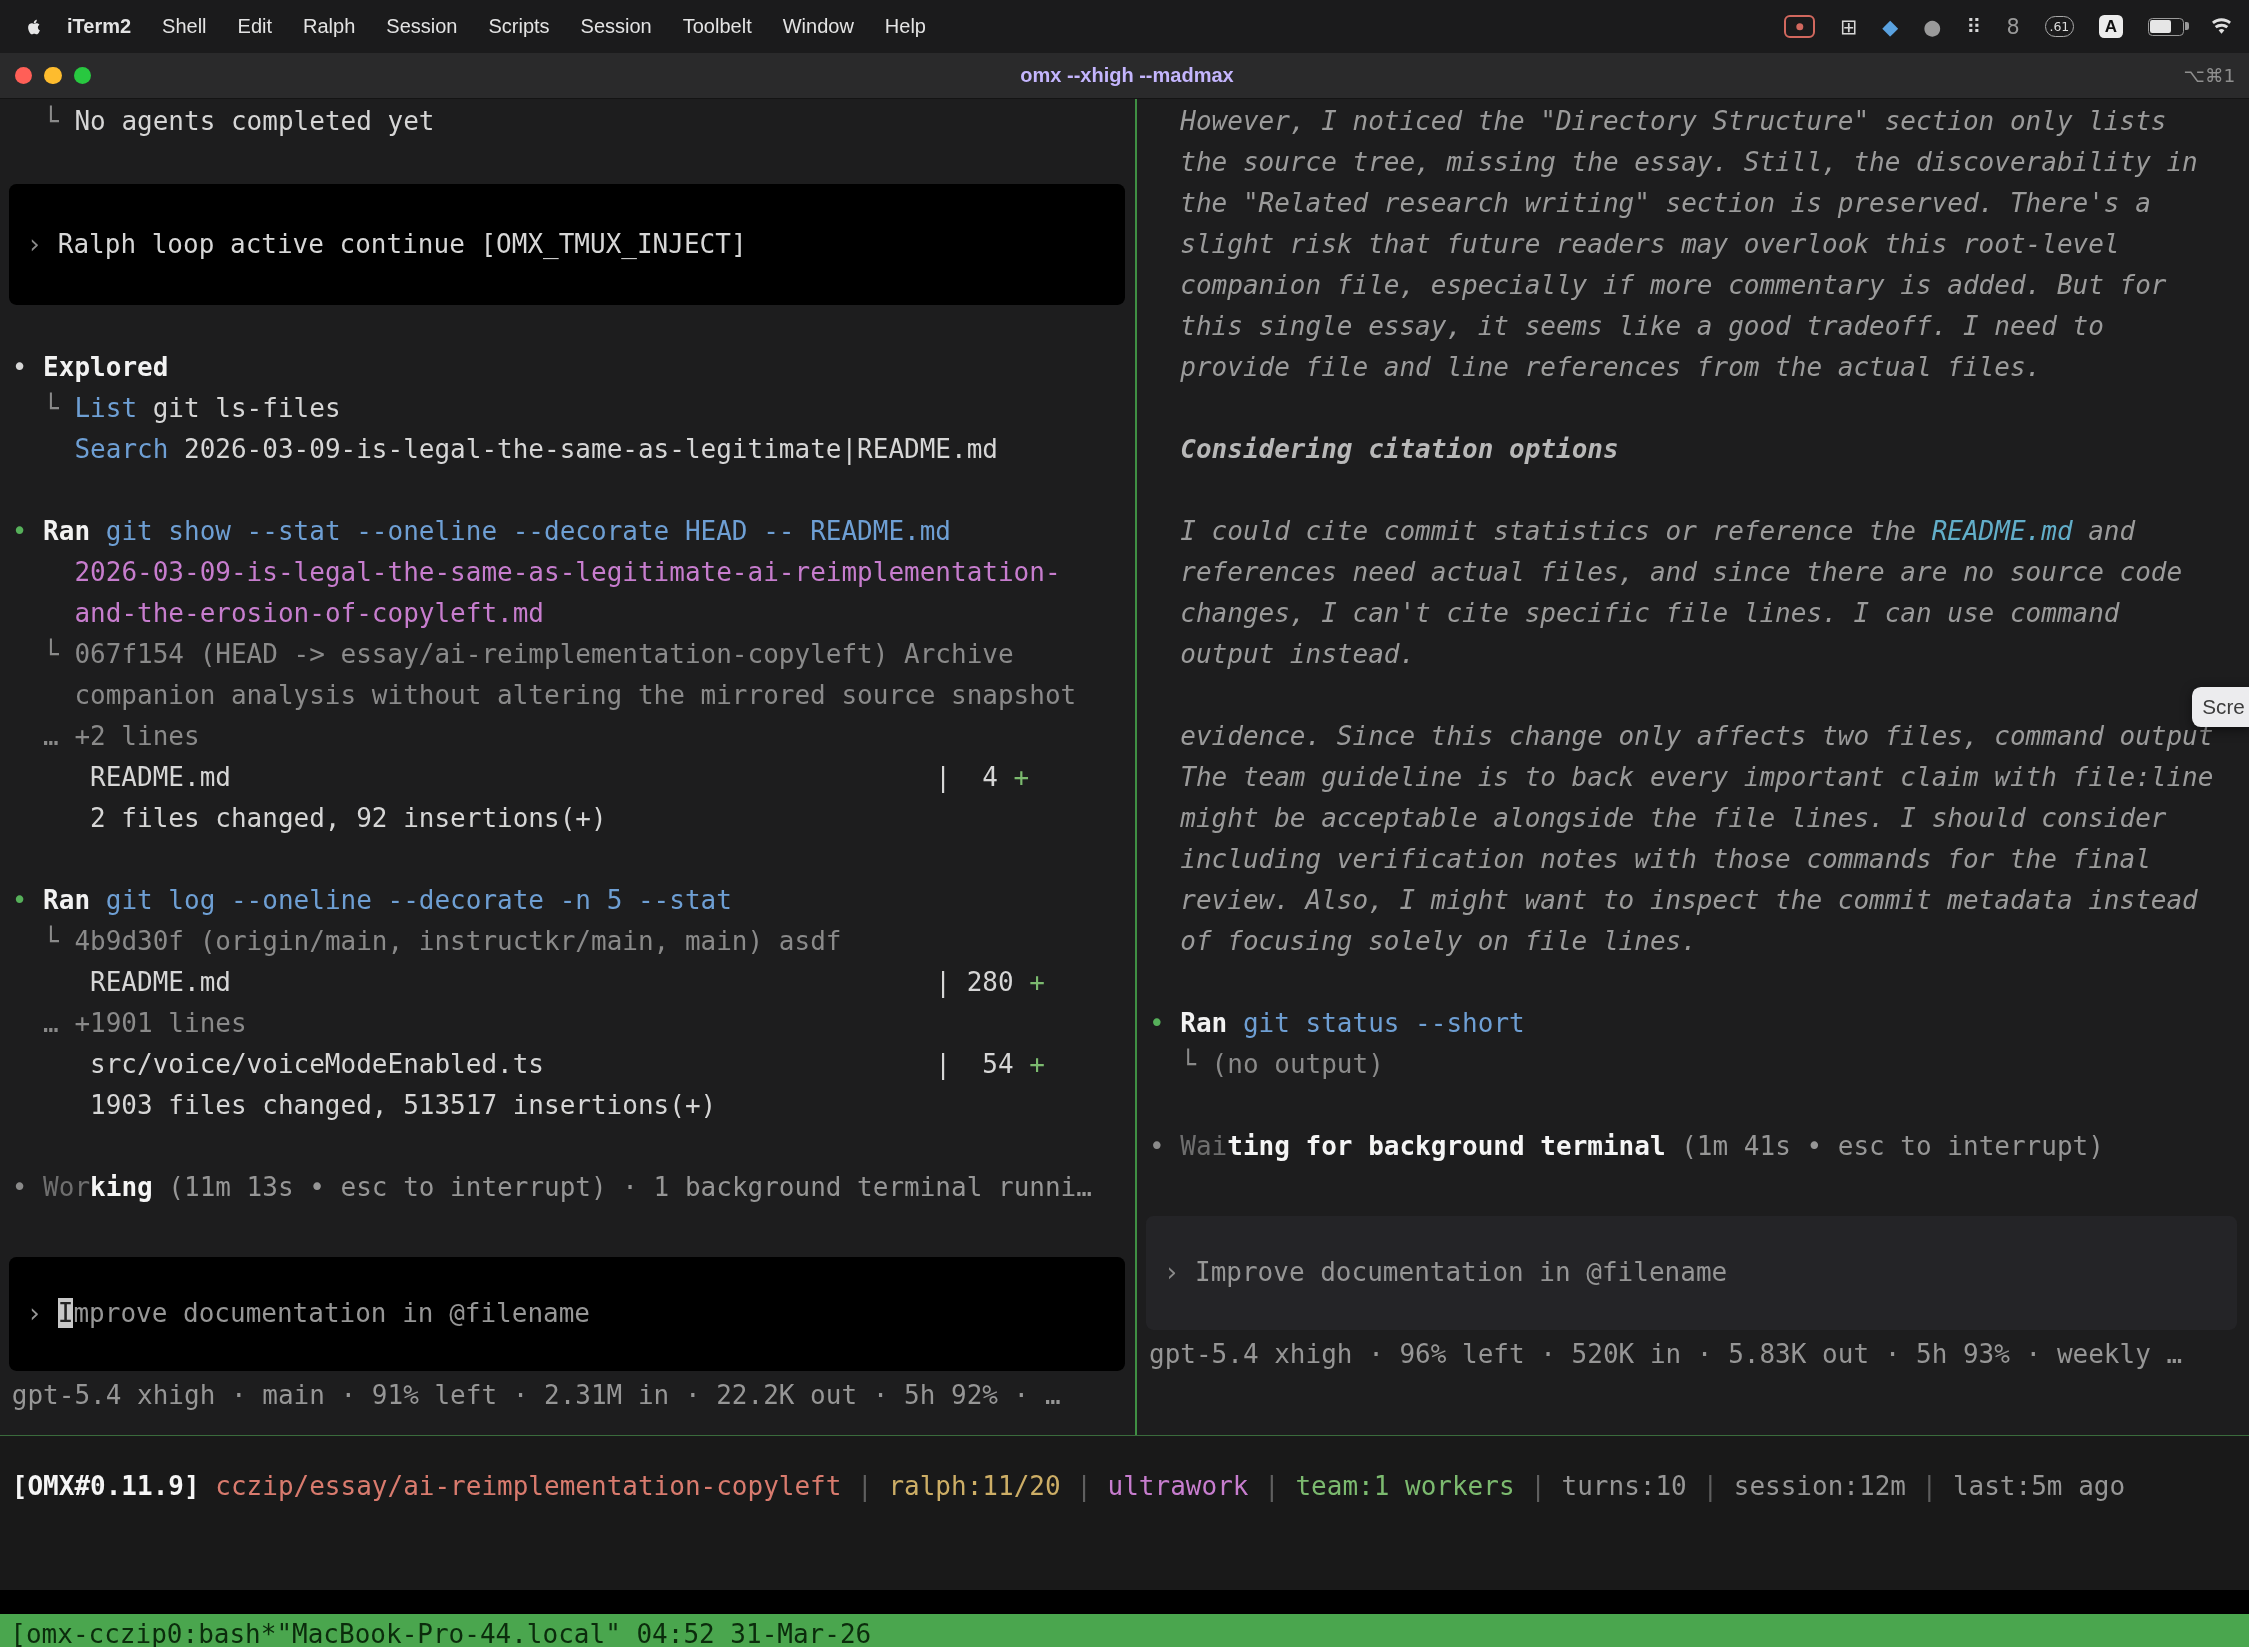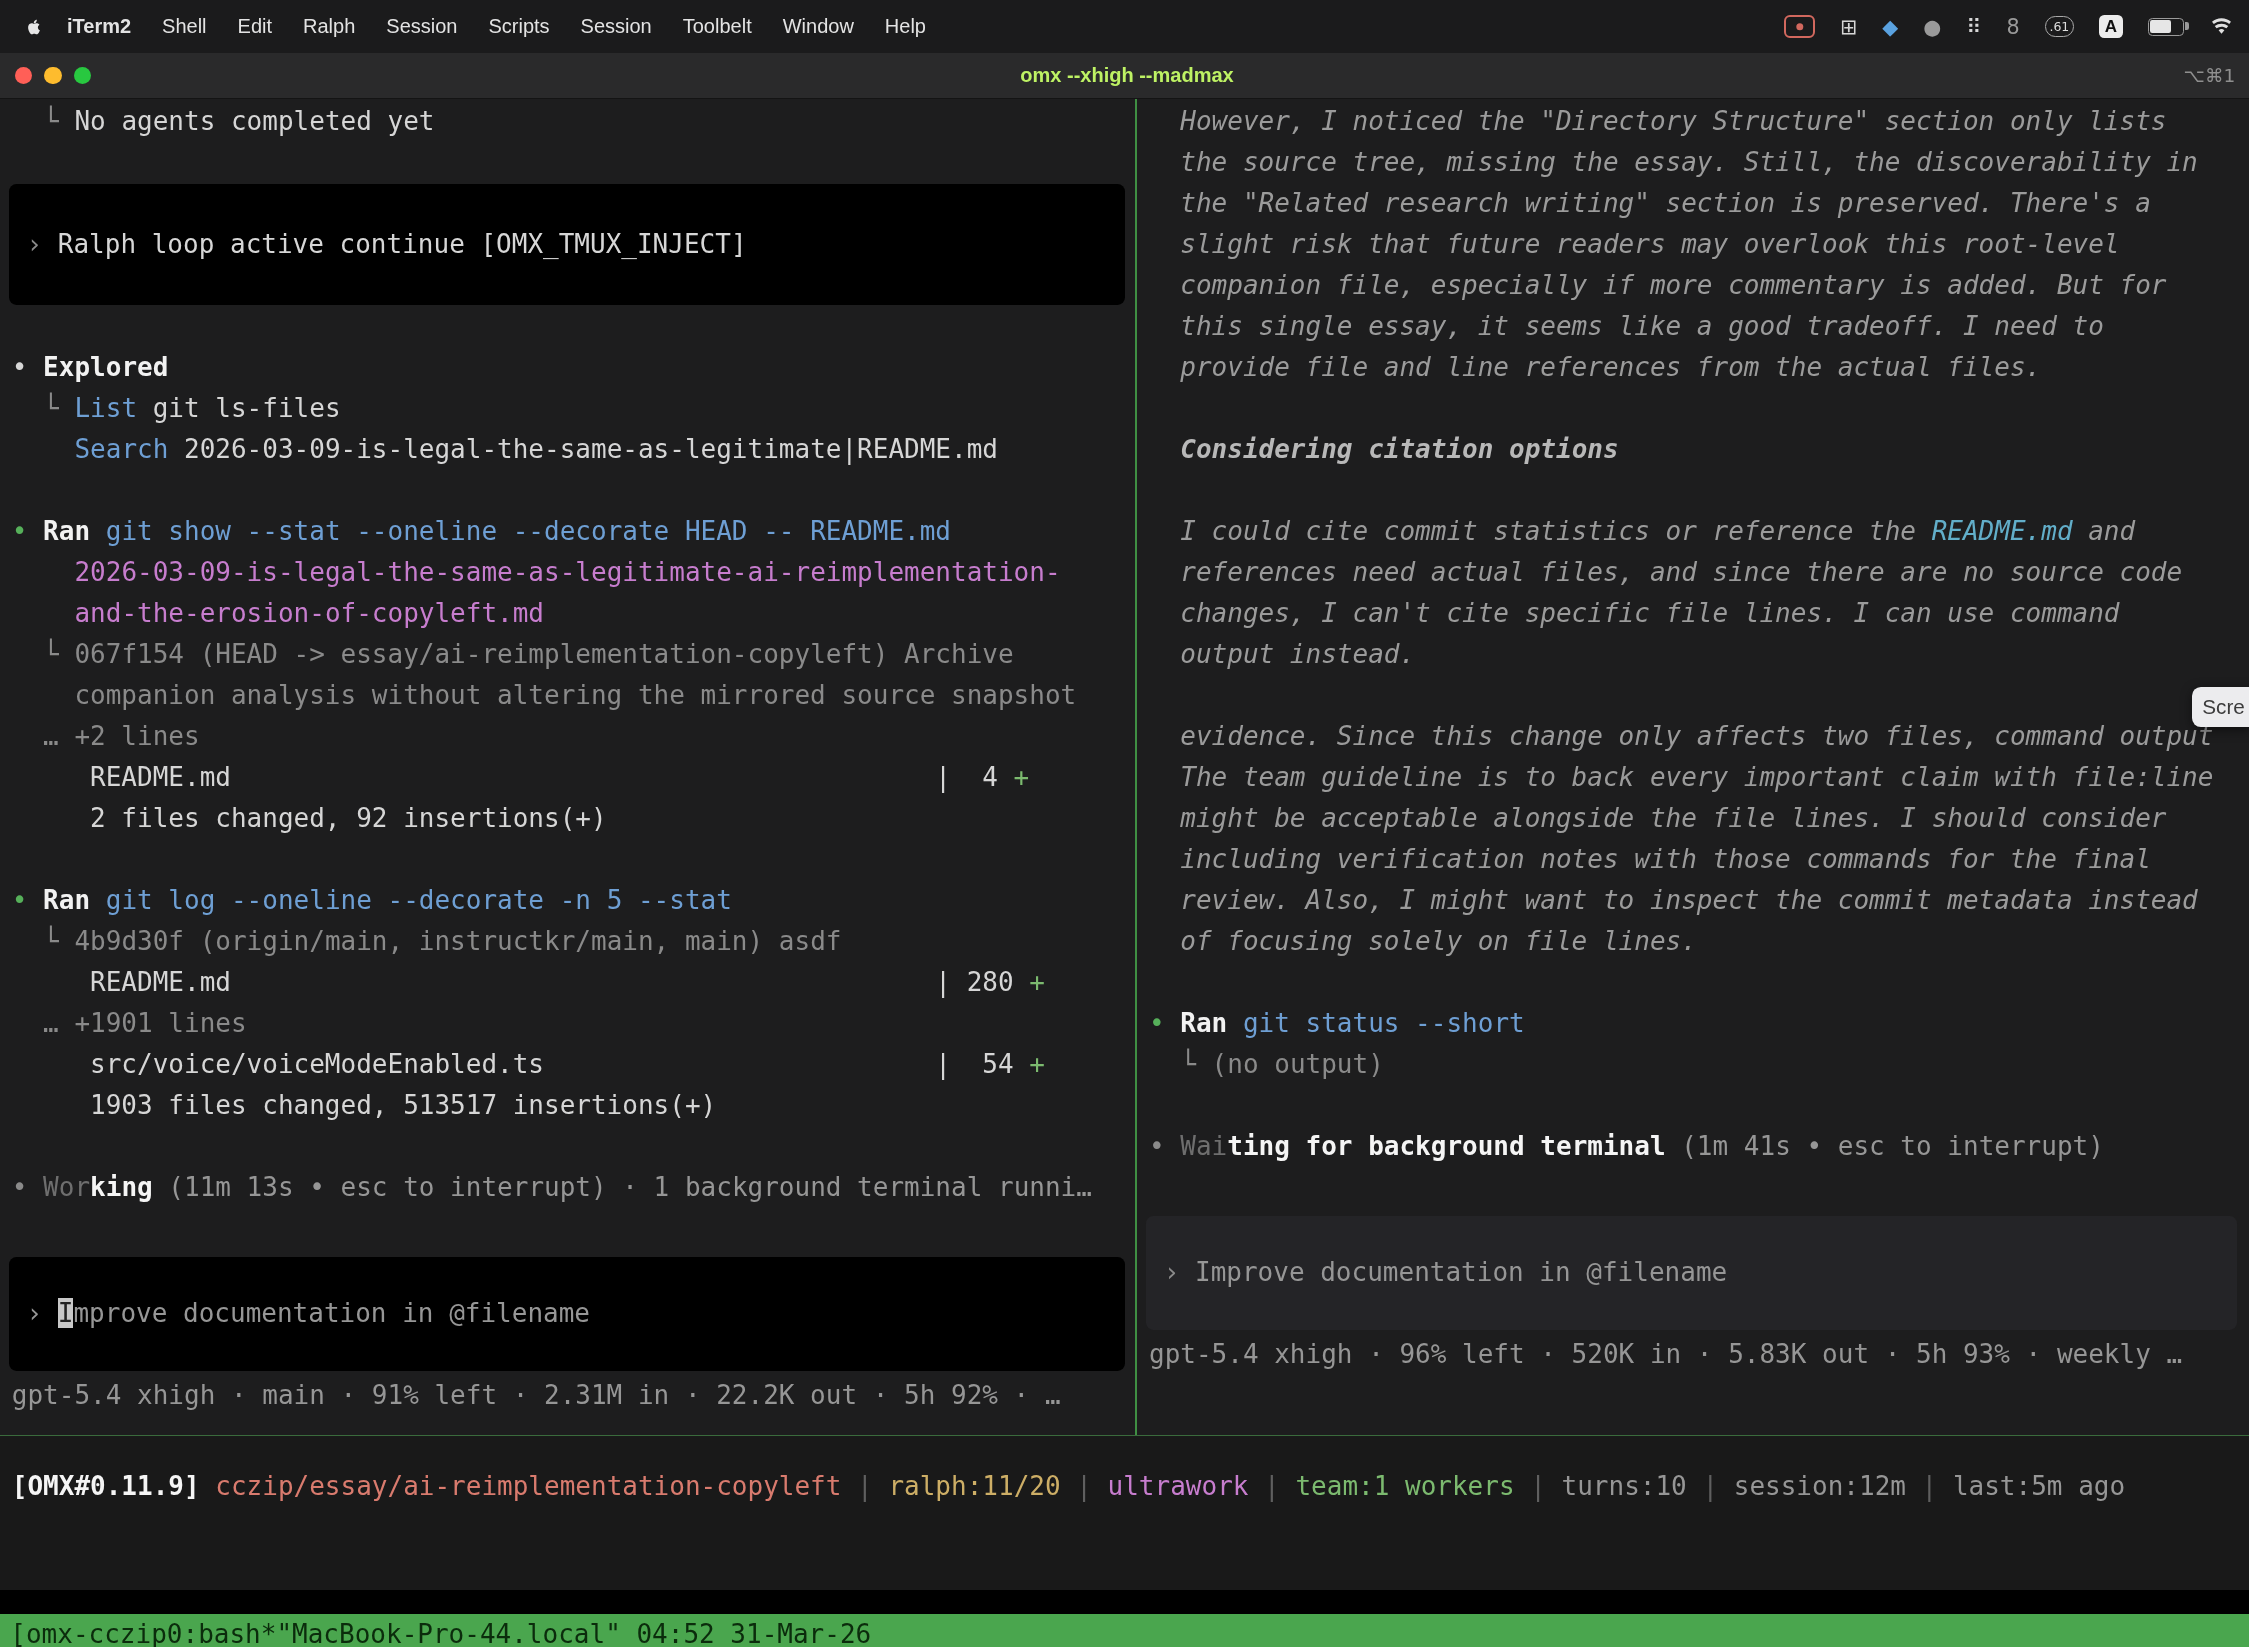--- a/index.html
+++ b/index.html
@@ -30,21 +30,21 @@
   .icon-batt::before{content:"";position:absolute;left:1.5px;top:1.5px;bottom:1.5px;width:60%;background:#e6e6e6;border-radius:2.2px;}
   .icon-batt::after{content:"";position:absolute;right:-5.9px;top:3.7px;width:3.7px;height:7.4px;background:#9a9a9a;border-radius:0 2.2px 2.2px 0;}
   
   .titlebar{
     position:absolute;top:53px;left:0;width:2250px;height:46px;background:#2a2a2b;
     border-bottom:1.5px solid #141414;display:flex;align-items:center;
     font-family:"Liberation Sans",sans-serif;box-sizing:border-box;padding:0 14.8px;z-index:2;
   }
   .tl{width:17.7px;height:17.7px;border-radius:50%;margin-right:11.8px;}
   .tl.red{background:#ff5f57;}.tl.yellow{background:#febc2e;}.tl.green{background:#28c840;}
-  .title{position:absolute;left:4px;right:0;text-align:center;color:#bef264;font-size:20px;font-weight:700;pointer-events:none;}
+  .title{position:absolute;left:4px;right:0;text-align:center;color:#c4b5fd;font-size:20px;font-weight:700;pointer-events:none;}
   .shortcut{margin-left:auto;color:#8f8f8f;font-size:18.5px;z-index:1;font-family:"DejaVu Sans",sans-serif;}
   
   .terminal{position:absolute;top:99px;left:0;width:2250px;height:1336px;background:#1d1d1e;display:flex;}
   .pane{box-sizing:border-box;padding:1.5px 0 0 11.8px;overflow:hidden;}
   .pane.left{width:1135px;}
   .pane.right{flex:1;}
   .vdivider{width:2.2px;background:#3f8f43;}
   .tline{height:41px;line-height:41px;font-size:26px;white-space:pre;color:#d6d6d6;}
   .tbox{
     background:#000000;border-radius:7.4px;margin-left:-3px;width:1116px;

